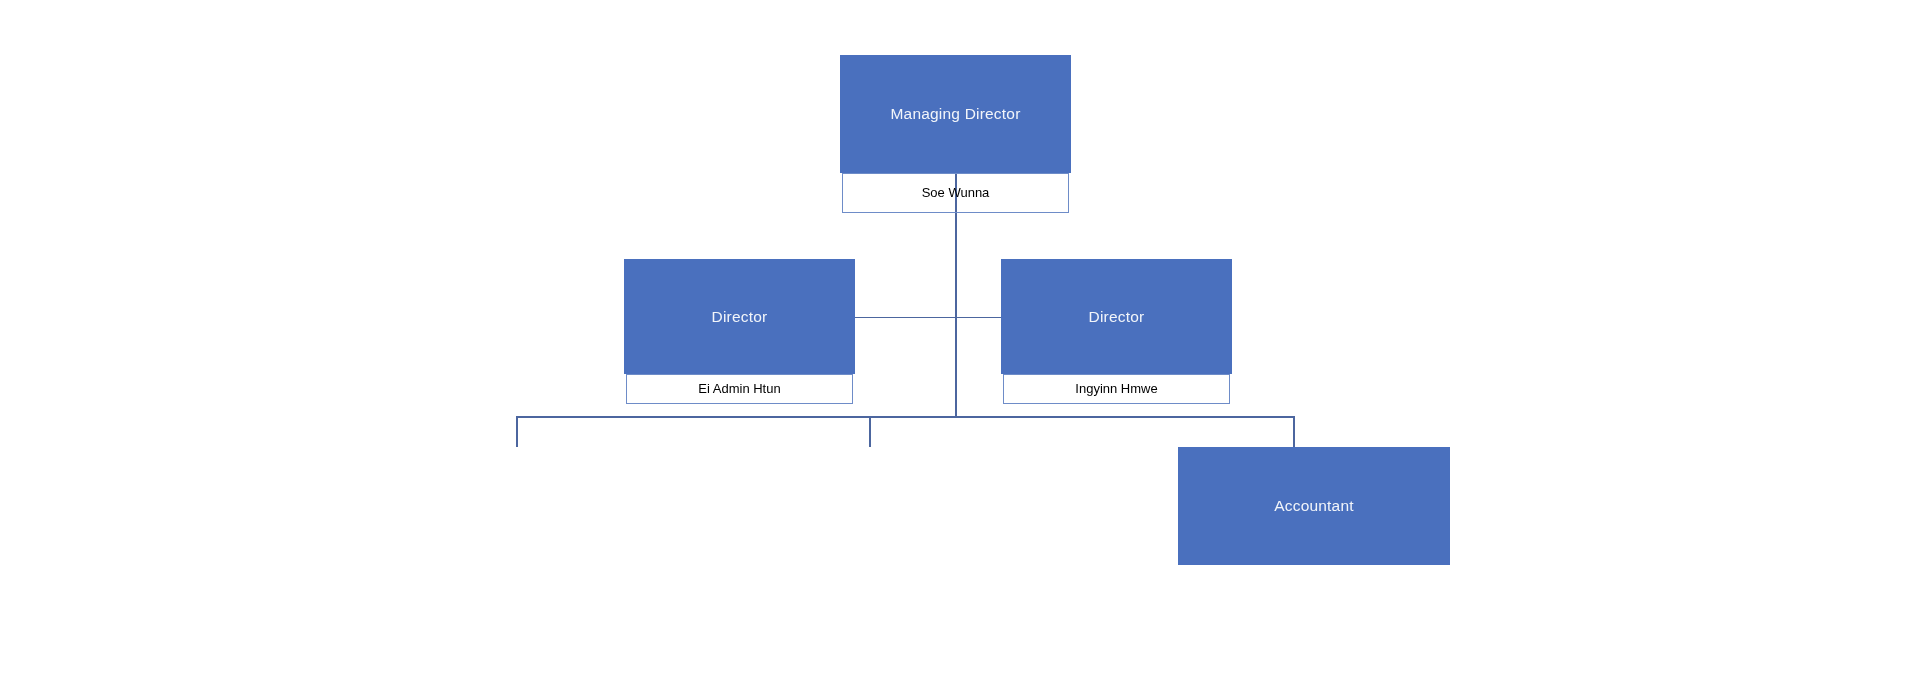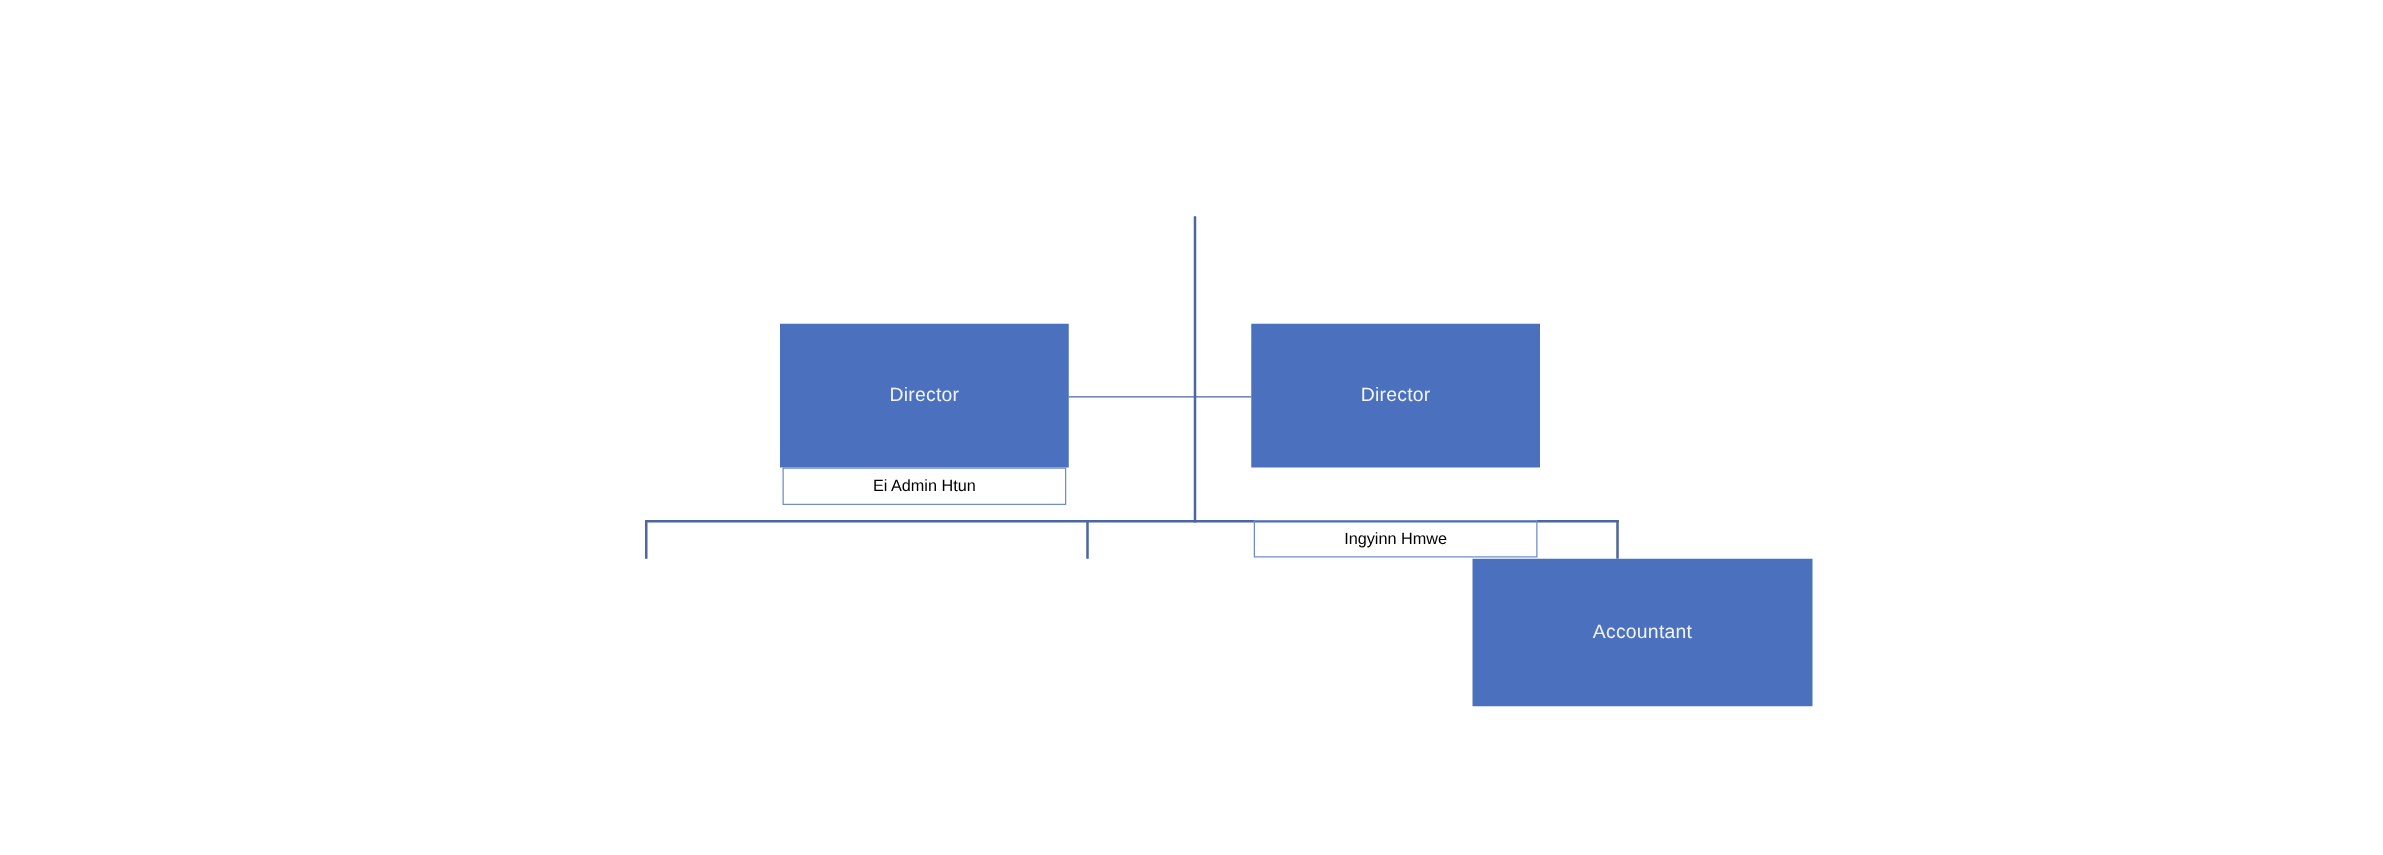--- a/index.html
+++ b/index.html
@@ -69,21 +69,21 @@
   #node-md                    { left: 840px;  top: 55px;  width: 231px; }
   #node-md .role-box          { height: 118px; }
   #node-md .name-plate        { height: 40px; }
 
   #node-director1             { left: 624px;  top: 259px; width: 231px; }
   #node-director1 .role-box   { height: 115px; }
   #node-director1 .name-plate { height: 30px; }
 
   #node-director2             { left: 1001px; top: 259px; width: 231px; }
   #node-director2 .role-box   { height: 115px; }
-  #node-director2 .name-plate { height: 30px; margin-top: 42px; }
+  #node-director2 .name-plate { height: 30px; }
 
   #node-admin                 { left: 401px;  top: 447px; width: 231px; }
   #node-admin .role-box       { height: 118px; }
 
   #node-staffing              { left: 754px;  top: 447px; width: 232px; }
   #node-staffing .role-box    { height: 118px; }
 
   #node-accountant            { left: 1178px; top: 447px; width: 272px; }
   #node-accountant .role-box  { height: 118px; }
 </style>
@@ -92,20 +92,28 @@
 
 <div class="canvas">
 
   <div class="connector" id="conn-trunk"></div>
   <div class="connector" id="conn-directors"></div>
   <div class="connector" id="conn-bottom"></div>
   <div class="connector" id="conn-stub-admin"></div>
   <div class="connector" id="conn-stub-staffing"></div>
   <div class="connector" id="conn-stub-accountant"></div>
 
+  <div class="node" id="node-md">
+    <div class="role-box">
+      <span class="role-label">Managing Director</span>
+    </div>
+    <div class="name-plate">
+      <span class="name-label">Soe Wunna</span>
+    </div>
+  </div>
 
   <div class="node" id="node-director1">
     <div class="role-box">
       <span class="role-label">Director</span>
     </div>
     <div class="name-plate">
       <span class="name-label">Ei Admin Htun</span>
     </div>
   </div>
 

